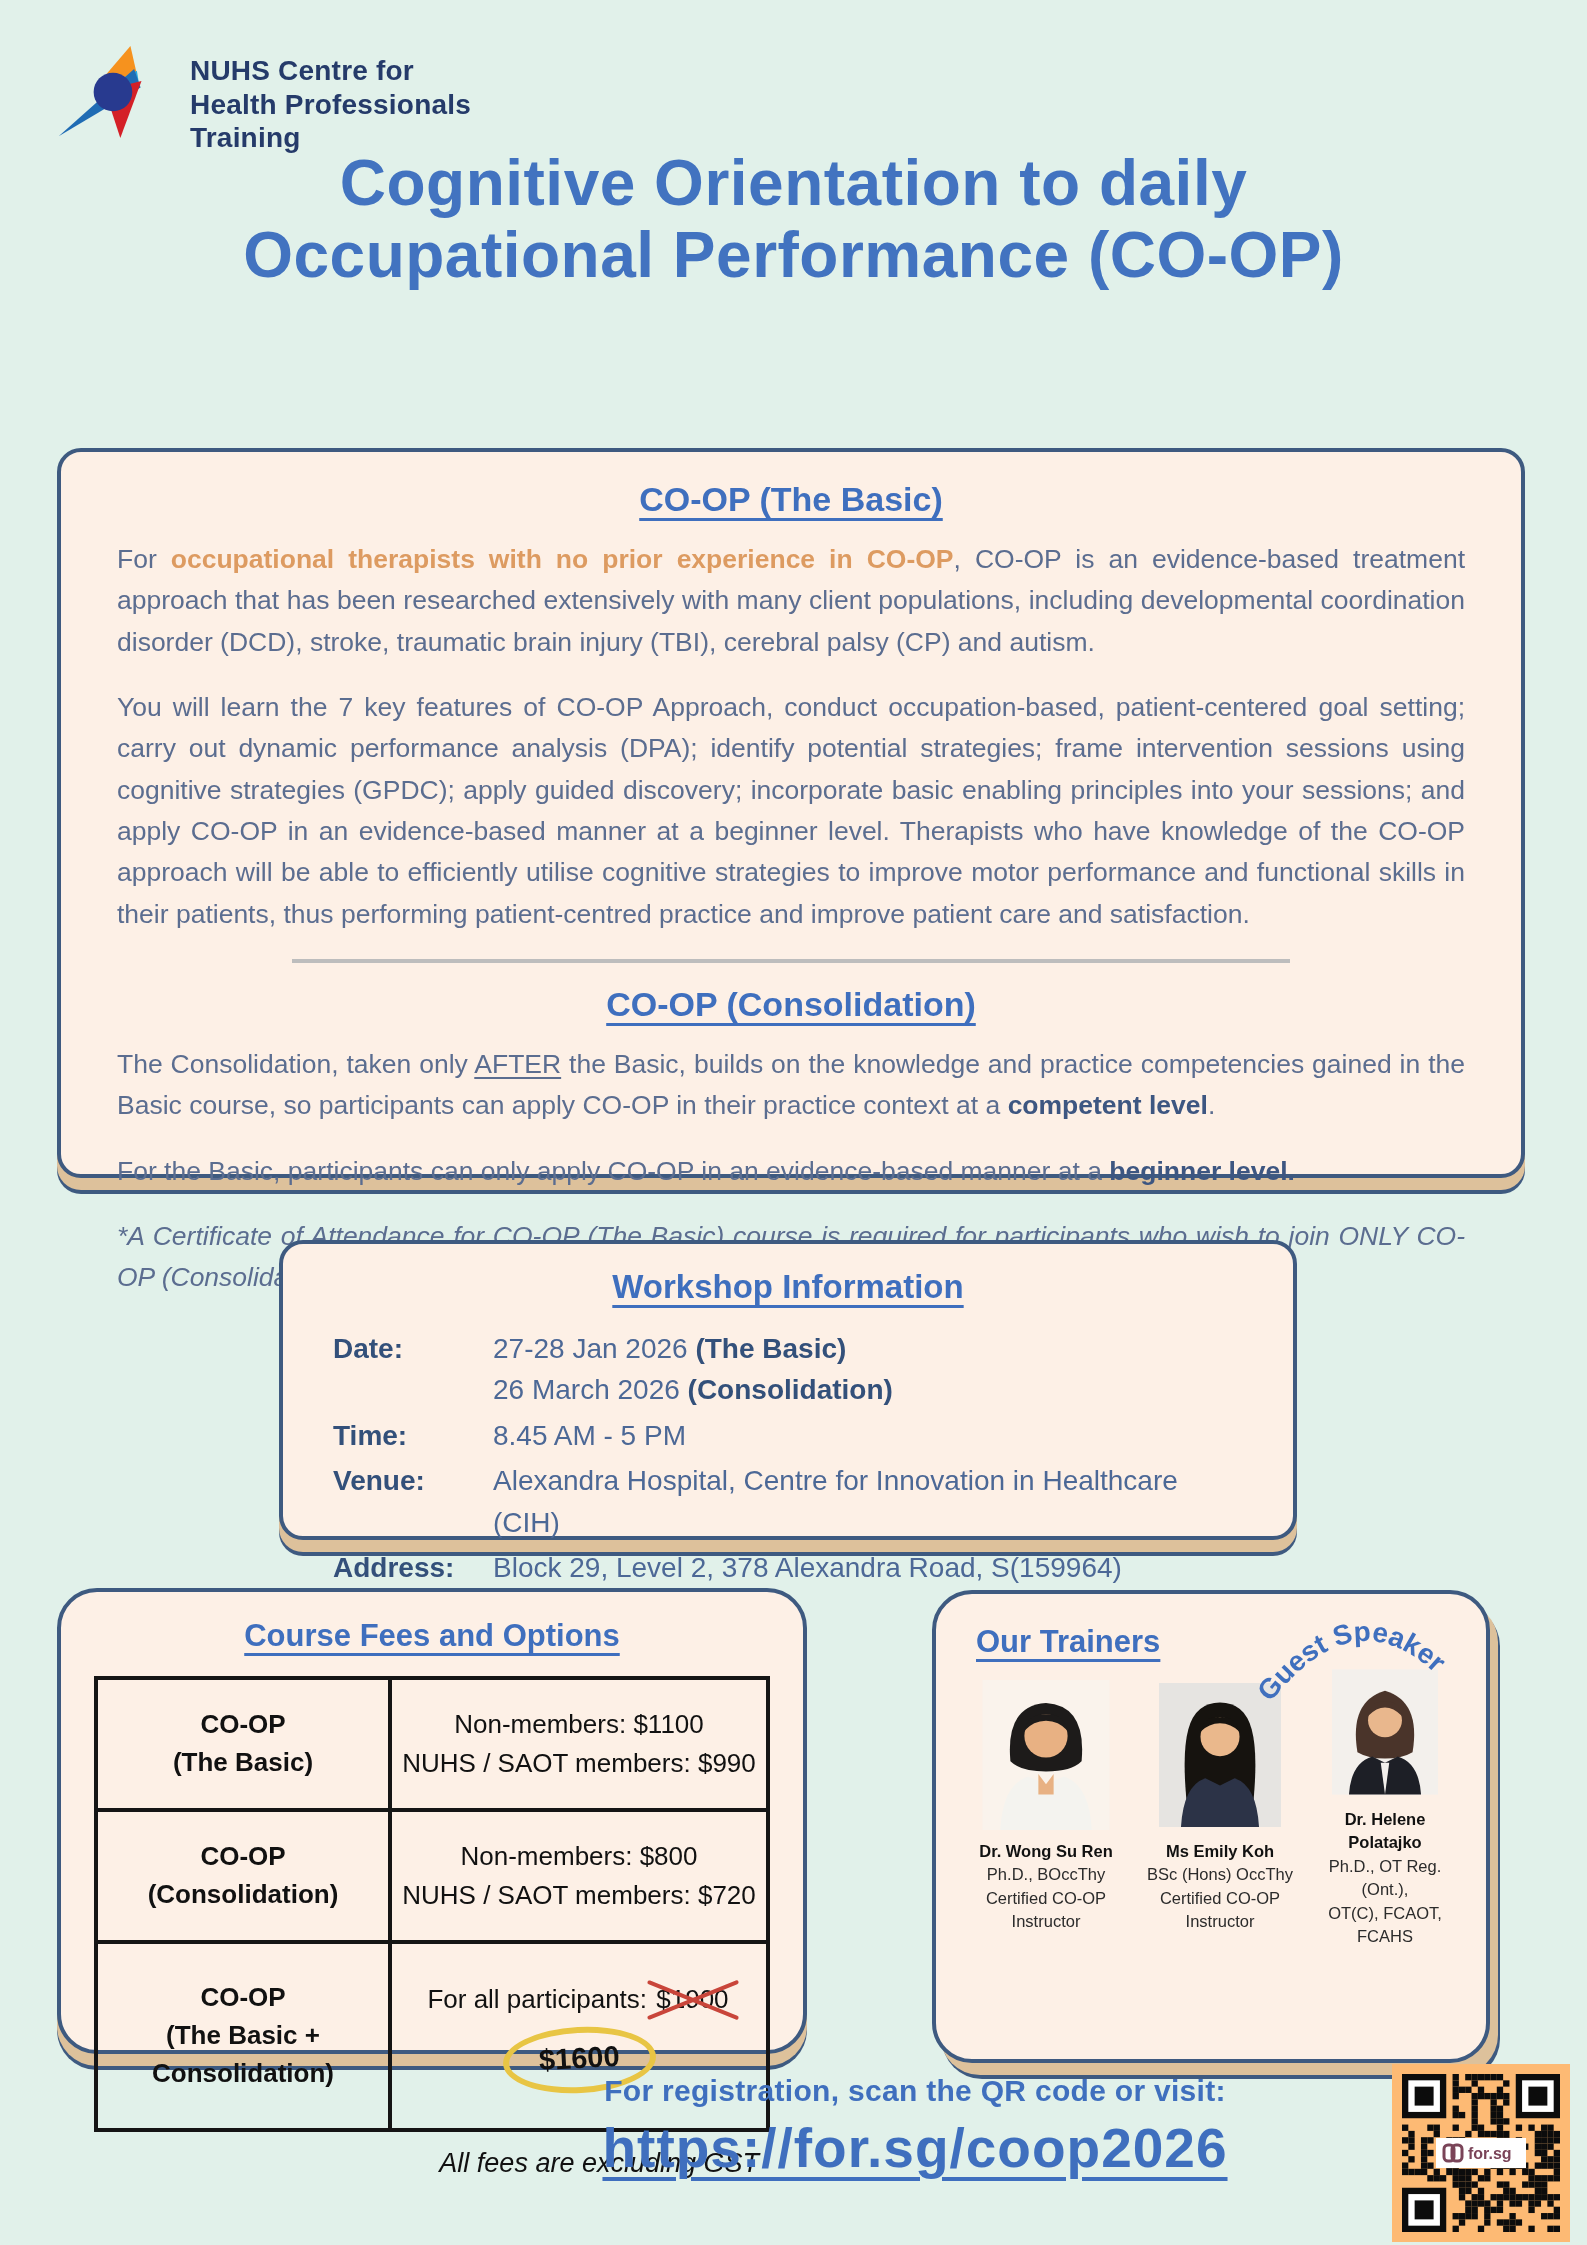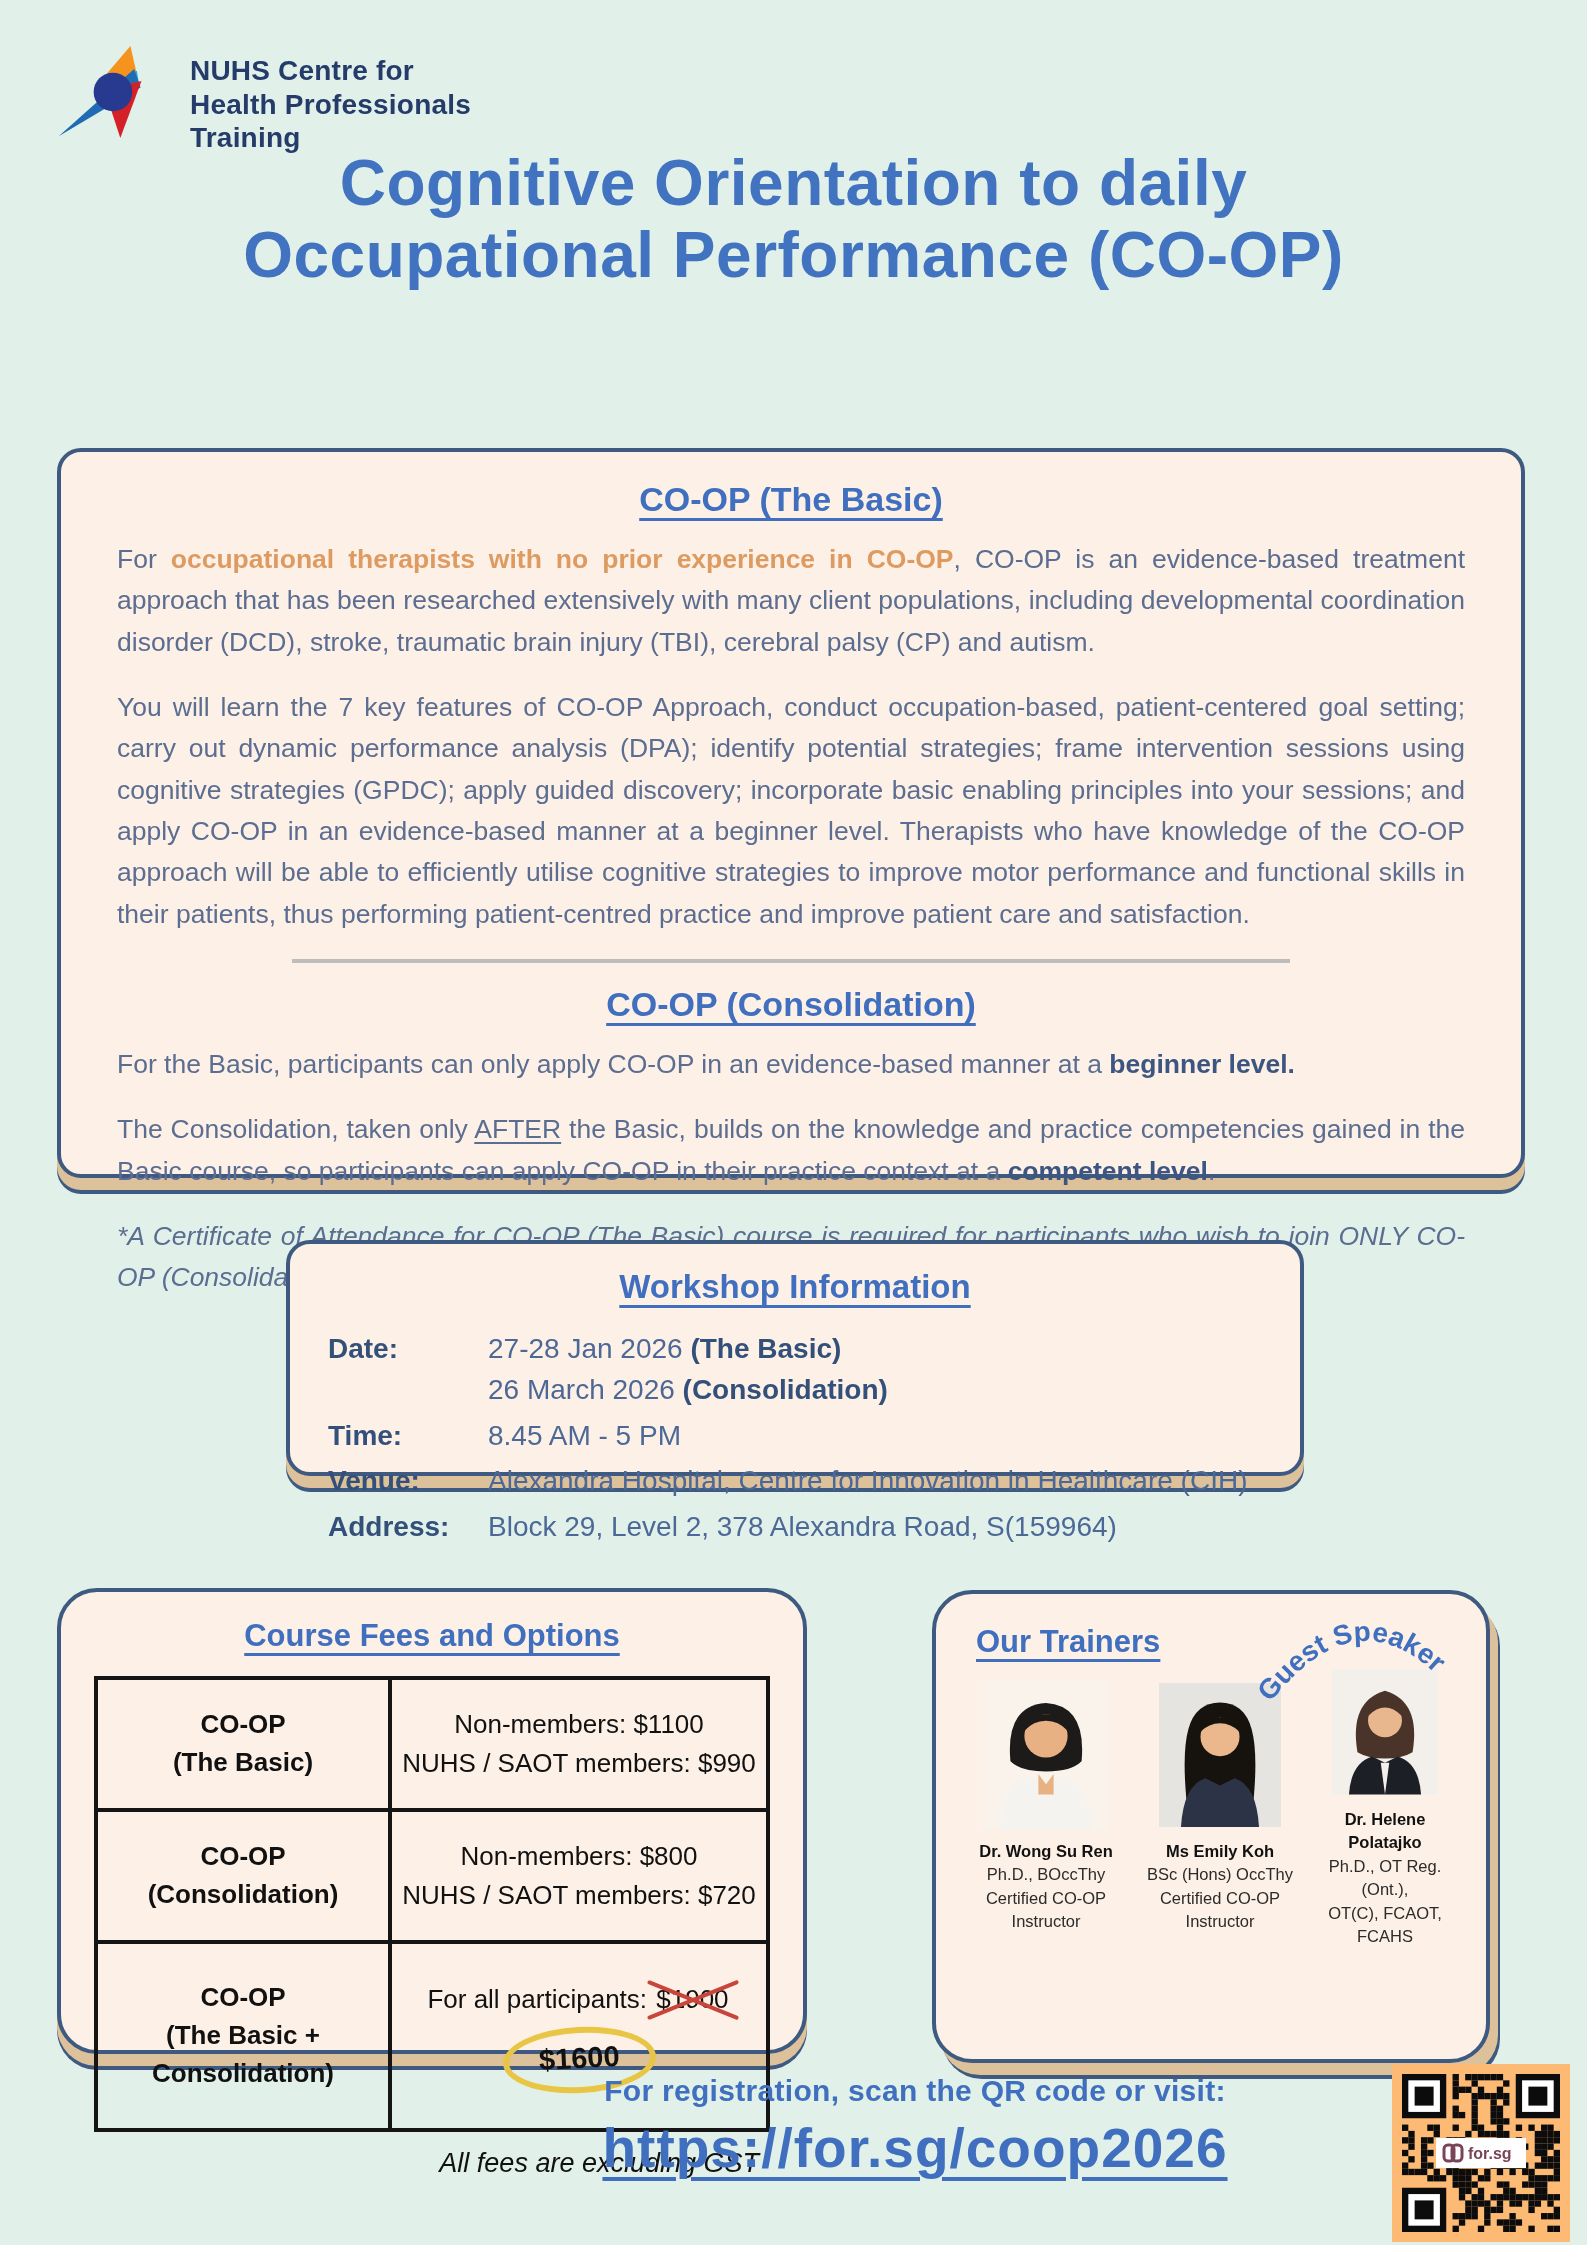--- a/index.html
+++ b/index.html
@@ -24,21 +24,21 @@
   .u{text-decoration:underline;text-decoration-thickness:3px;text-underline-offset:7px;}
   
   .panel-main{left:57px;top:448px;width:1468px;height:730px;padding:28px 56px;}
   .body-p{font-size:26.5px;line-height:1.56;text-align:justify;margin:0 0 24px;color:#5b6d90;}
   .hl-orange{color:#dd9b61;font-weight:700;}
   .bold-navy{color:#3d5681;font-weight:700;}
   .u-inline{text-decoration:underline;text-underline-offset:4px;}
   .divider{border:none;border-top:4px solid #bdbdbd;width:74%;margin:4px auto 22px;}
   .footnote{font-style:italic;margin-bottom:0;}
   
-  .panel-workshop{left:286px;top:1240px;width:1018px;height:236px;padding:24px 38px;}
+  .panel-workshop{left:279px;top:1240px;width:1018px;height:300px;padding:24px 50px;}
   .ws-heading{font-size:33px;margin-bottom:22px;}
   .w-row{display:flex;font-size:28px;line-height:1.48;margin-bottom:4px;color:#4c6896;}
   .w-label{width:160px;flex-shrink:0;font-weight:700;color:#33507a;}
   .w-bold{font-weight:700;color:#33507a;}
   
   .panel-fees{left:57px;top:1588px;width:750px;height:466px;padding:26px 30px;border-radius:40px;}
   .fees-heading{font-size:31px;margin-bottom:22px;}
   table.fees{border-collapse:collapse;margin:0 auto;width:676px;}
   table.fees td{border:4px solid #151515;text-align:center;vertical-align:middle;
                 color:#111;padding:8px 10px;}
@@ -106,22 +106,22 @@
     <span class="u">CO-OP (The Basic)</span>
   </h2>
   <p class="body-p"><span>For </span><span class="hl-orange">occupational therapists with no prior experience in CO-OP</span><span>, CO-OP is an evidence-based treatment approach that has been researched extensively with many client populations, including developmental coordination disorder (DCD), stroke, traumatic brain injury (TBI), cerebral palsy (CP) and autism.</span></p>
   <p class="body-p">You will learn the 7 key features of CO-OP Approach, conduct occupation-based, patient-centered goal setting; carry out dynamic performance analysis (DPA); identify potential strategies; frame intervention sessions using cognitive strategies (GPDC); apply guided discovery; incorporate basic enabling principles into your sessions; and apply CO-OP in an evidence-based manner at a beginner level. Therapists who have knowledge of the CO-OP approach will be able to efficiently utilise cognitive strategies to improve motor performance and functional skills in their patients, thus performing patient-centred practice and improve patient care and satisfaction.</p>
 
   <hr class="divider">
 
   <h2 class="sec-heading">
     <span class="u">CO-OP (Consolidation)</span>
   </h2>
+  <p class="body-p"><span>The Consolidation, taken only </span><span class="u-inline">AFTER</span><span> the Basic, builds on the knowledge and practice competencies gained in the Basic course, so participants can apply CO-OP in their practice context at a </span><span class="bold-navy">competent level</span><span>.</span></p>
   <p class="body-p"><span>For the Basic, participants can only apply CO-OP in an evidence-based manner at a </span><span class="bold-navy">beginner level.</span></p>
-  <p class="body-p"><span>The Consolidation, taken only </span><span class="u-inline">AFTER</span><span> the Basic, builds on the knowledge and practice competencies gained in the Basic course, so participants can apply CO-OP in their practice context at a </span><span class="bold-navy">competent level</span><span>.</span></p>
   <p class="body-p footnote">*A Certificate of Attendance for CO-OP (The Basic) course is required for participants who wish to join ONLY CO-OP (Consolidation)</p>
 </div>
 
 <div class="panel panel-workshop">
   <h2 class="sec-heading ws-heading">
     <span class="u">Workshop Information</span>
   </h2>
   <div class="w-row">
     <div class="w-label">Date:</div>
     <div>

